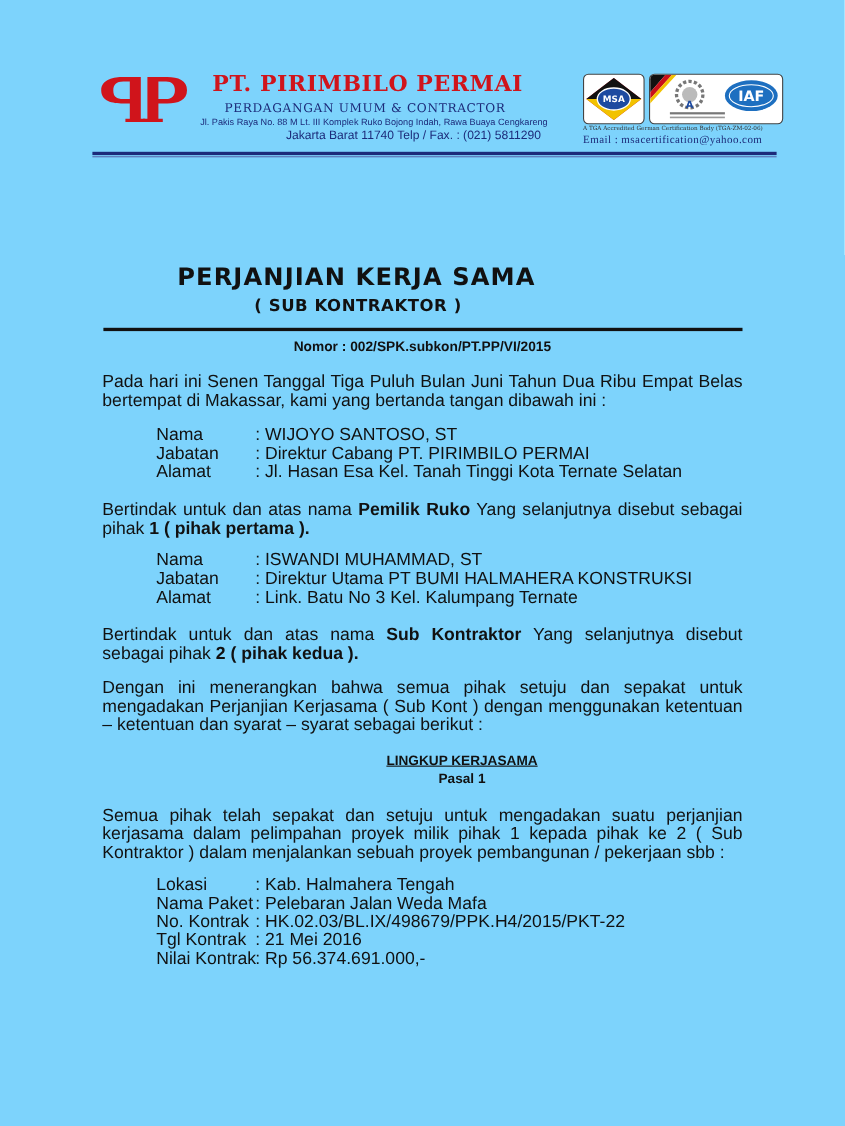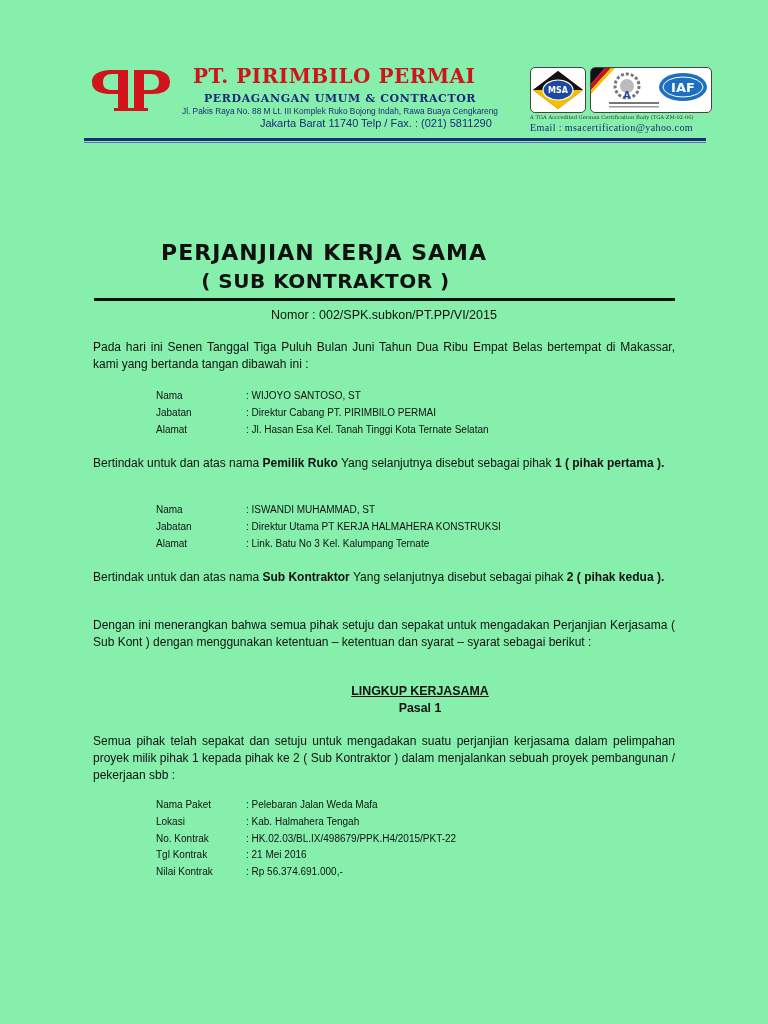--- a/index.html
+++ b/index.html
@@ -1,46 +1,46 @@
 <!DOCTYPE html>
 <html><head>
 <meta charset="utf-8">
 <style>
   html, body { margin: 0; padding: 0; background: #ffffff; }
   body { width: 768px; height: 1024px; position: relative; overflow: hidden; font-family: "DejaVu Sans", sans-serif; color: #111; }
-  .page { position: absolute; left: 0; top: 0; width: 768px; height: 1024px; background: #86efac; }
+  .page { position: absolute; left: 0; top: 0; width: 768px; height: 1024px; background: #7dd3fc; }
 
   
   .letterhead { position: absolute; left: 80px; top: 62px; width: 632px; height: 86px; }
   .logo-pp { position: absolute; left: 10px; top: 6px; width: 82px; height: 44px; }
   .company-name { position: absolute; left: 113px; top: 2px; font-family: "DejaVu Serif", serif; font-weight: bold; color: #d0141b; font-size: 20px; letter-spacing: 0.5px; white-space: nowrap; }
-  .company-sub { position: absolute; left: 124px; top: 30px; font-family: "DejaVu Serif", serif; font-weight: bold; color: #1c2b7a; font-size: 11px; letter-spacing: 0.6px; white-space: nowrap; }
+  .company-sub { position: absolute; left: 124px; top: 30px; font-family: "DejaVu Serif", serif; font-weight: normal; color: #1c2b7a; font-size: 11px; letter-spacing: 0.6px; white-space: nowrap; }
   .company-addr1 { position: absolute; left: 102px; top: 44px; font-family: "Liberation Sans", sans-serif; color: #1c2b7a; font-size: 8.3px; white-space: nowrap; }
   .company-addr2 { position: absolute; left: 180px; top: 55px; font-family: "Liberation Sans", sans-serif; color: #1c2b7a; font-size: 11px; white-space: nowrap; }
 
   .cert-box { position: absolute; left: 450px; top: 5px; width: 182px; height: 52px; }
   .cert-msa { position: absolute; left: 0; top: 0; width: 54px; height: 44px; border: 1.5px solid #444; border-radius: 5px; background: #fff; overflow: hidden; }
   .cert-iaf { position: absolute; left: 60px; top: 0; width: 120px; height: 44px; border: 1.5px solid #444; border-radius: 5px; background: #fff; overflow: hidden; }
   .cert-caption { position: absolute; left: 450px; top: 52px; font-family: "DejaVu Serif", serif; font-size: 5.2px; color: #333; white-space: nowrap; }
   .cert-email { position: absolute; left: 450px; top: 60px; font-family: Liberation Serif, serif; font-size: 10px; color: #1c2b7a; letter-spacing: 0.4px; white-space: nowrap; }
 
   .lh-rule-1 { position: absolute; left: 84px; top: 138px; width: 622px; height: 3px; background: #1c2b7a; }
   .lh-rule-2 { position: absolute; left: 84px; top: 142px; width: 622px; height: 1px; background: #5a6bb0; }
 
   
   .doc-title { position: absolute; left: 0; width: 648px; top: 240px; text-align: center; font-family: "DejaVu Sans", sans-serif; font-weight: bold; font-size: 22px; letter-spacing: 1px; color: #111; }
-  .doc-subtitle { position: absolute; left: 0; width: 651px; top: 269px; text-align: center; font-family: "DejaVu Sans", sans-serif; font-weight: bold; font-size: 20px; letter-spacing: 0.5px; color: #111; }
+  .doc-subtitle { position: absolute; left: 0; width: 651px; top: 269px; text-align: center; font-family: "DejaVu Sans", sans-serif; font-weight: bold; font-size: 15px; letter-spacing: 0.5px; color: #111; }
   .title-rule { position: absolute; left: 94px; top: 298px; width: 581px; height: 3px; background: #111; }
-  .doc-number { position: absolute; left: 0; width: 768px; top: 308px; text-align: center; font-family: "Liberation Sans", sans-serif; font-weight: normal; font-size: 12.5px; color: #111; }
+  .doc-number { position: absolute; left: 0; width: 768px; top: 308px; text-align: center; font-family: "Liberation Sans", sans-serif; font-weight: bold; font-size: 12.5px; color: #111; }
 
   
-  .para { position: absolute; left: 93px; width: 582px; font-family: "Liberation Sans", sans-serif; font-size: 12px; line-height: 17px; color: #111; text-align: justify; }
+  .para { position: absolute; left: 93px; width: 582px; font-family: "Liberation Sans", sans-serif; font-size: 16px; line-height: 17px; color: #111; text-align: justify; }
   .para .b { font-weight: bold; }
 
-  .kv { position: absolute; left: 156px; font-family: "Liberation Sans", sans-serif; font-size: 10px; line-height: 16.8px; color: #111; }
+  .kv { position: absolute; left: 142px; font-family: "Liberation Sans", sans-serif; font-size: 16px; line-height: 16.8px; color: #111; }
   .kv-row { display: flex; white-space: nowrap; }
   .kv-key { width: 90px; }
   .kv-val { }
   .kv-val.bold { font-weight: normal; text-align: center; }
 
   .section-head { position: absolute; left: 0; width: 768px; top: 683px; text-align: center; font-family: "Liberation Sans", sans-serif; font-weight: bold; font-size: 12.4px; line-height: 16.5px; color: #111; padding-left: 36px; }
   .section-head .u { text-decoration: underline; }
 </style>
 </head>
 <body>
@@ -117,47 +117,47 @@
 
   <div class="para" style="top:455px;"><span>Bertindak untuk dan atas nama </span><span class="b">Pemilik Ruko</span><span>  Yang selanjutnya disebut sebagai pihak </span><span class="b">1 ( pihak pertama ).</span></div>
 
   <div class="kv" style="top:502px;">
     <div class="kv-row">
       <span class="kv-key">Nama</span>
       <span class="kv-val bold">: ISWANDI MUHAMMAD, ST</span>
     </div>
     <div class="kv-row">
       <span class="kv-key">Jabatan</span>
-      <span class="kv-val">: Direktur Utama PT KERJA HALMAHERA KONSTRUKSI</span>
+      <span class="kv-val">: Direktur Utama PT BUMI HALMAHERA KONSTRUKSI</span>
     </div>
     <div class="kv-row">
       <span class="kv-key">Alamat</span>
       <span class="kv-val">: Link. Batu No 3 Kel. Kalumpang Ternate</span>
     </div>
   </div>
 
   <div class="para" style="top:569px;"><span>Bertindak untuk dan atas nama </span><span class="b">Sub Kontraktor</span><span>  Yang selanjutnya disebut sebagai pihak </span><span class="b">2 ( pihak kedua ).</span></div>
 
   <div class="para" style="top:617px;">Dengan ini menerangkan bahwa semua pihak setuju dan sepakat untuk mengadakan Perjanjian Kerjasama ( Sub Kont ) dengan menggunakan ketentuan – ketentuan dan syarat – syarat sebagai berikut :</div>
 
   <div class="section-head">
     <div class="u">LINGKUP KERJASAMA</div>
     <div>Pasal  1</div>
   </div>
 
   <div class="para" style="top:733px;">Semua pihak telah sepakat dan setuju untuk mengadakan suatu perjanjian kerjasama dalam pelimpahan proyek milik pihak 1 kepada pihak ke 2 ( Sub Kontraktor ) dalam menjalankan sebuah proyek pembangunan / pekerjaan sbb :</div>
 
   <div class="kv" style="top:797px;">
     <div class="kv-row">
+      <span class="kv-key">Lokasi</span>
+      <span class="kv-val">: Kab. Halmahera Tengah</span>
+    </div>
+    <div class="kv-row">
       <span class="kv-key">Nama Paket</span>
       <span class="kv-val">: Pelebaran Jalan Weda Mafa</span>
-    </div>
-    <div class="kv-row">
-      <span class="kv-key">Lokasi</span>
-      <span class="kv-val">: Kab. Halmahera Tengah</span>
     </div>
     <div class="kv-row">
       <span class="kv-key">No. Kontrak</span>
       <span class="kv-val">: HK.02.03/BL.IX/498679/PPK.H4/2015/PKT-22</span>
     </div>
     <div class="kv-row">
       <span class="kv-key">Tgl Kontrak</span>
       <span class="kv-val">: 21 Mei 2016</span>
     </div>
     <div class="kv-row">

